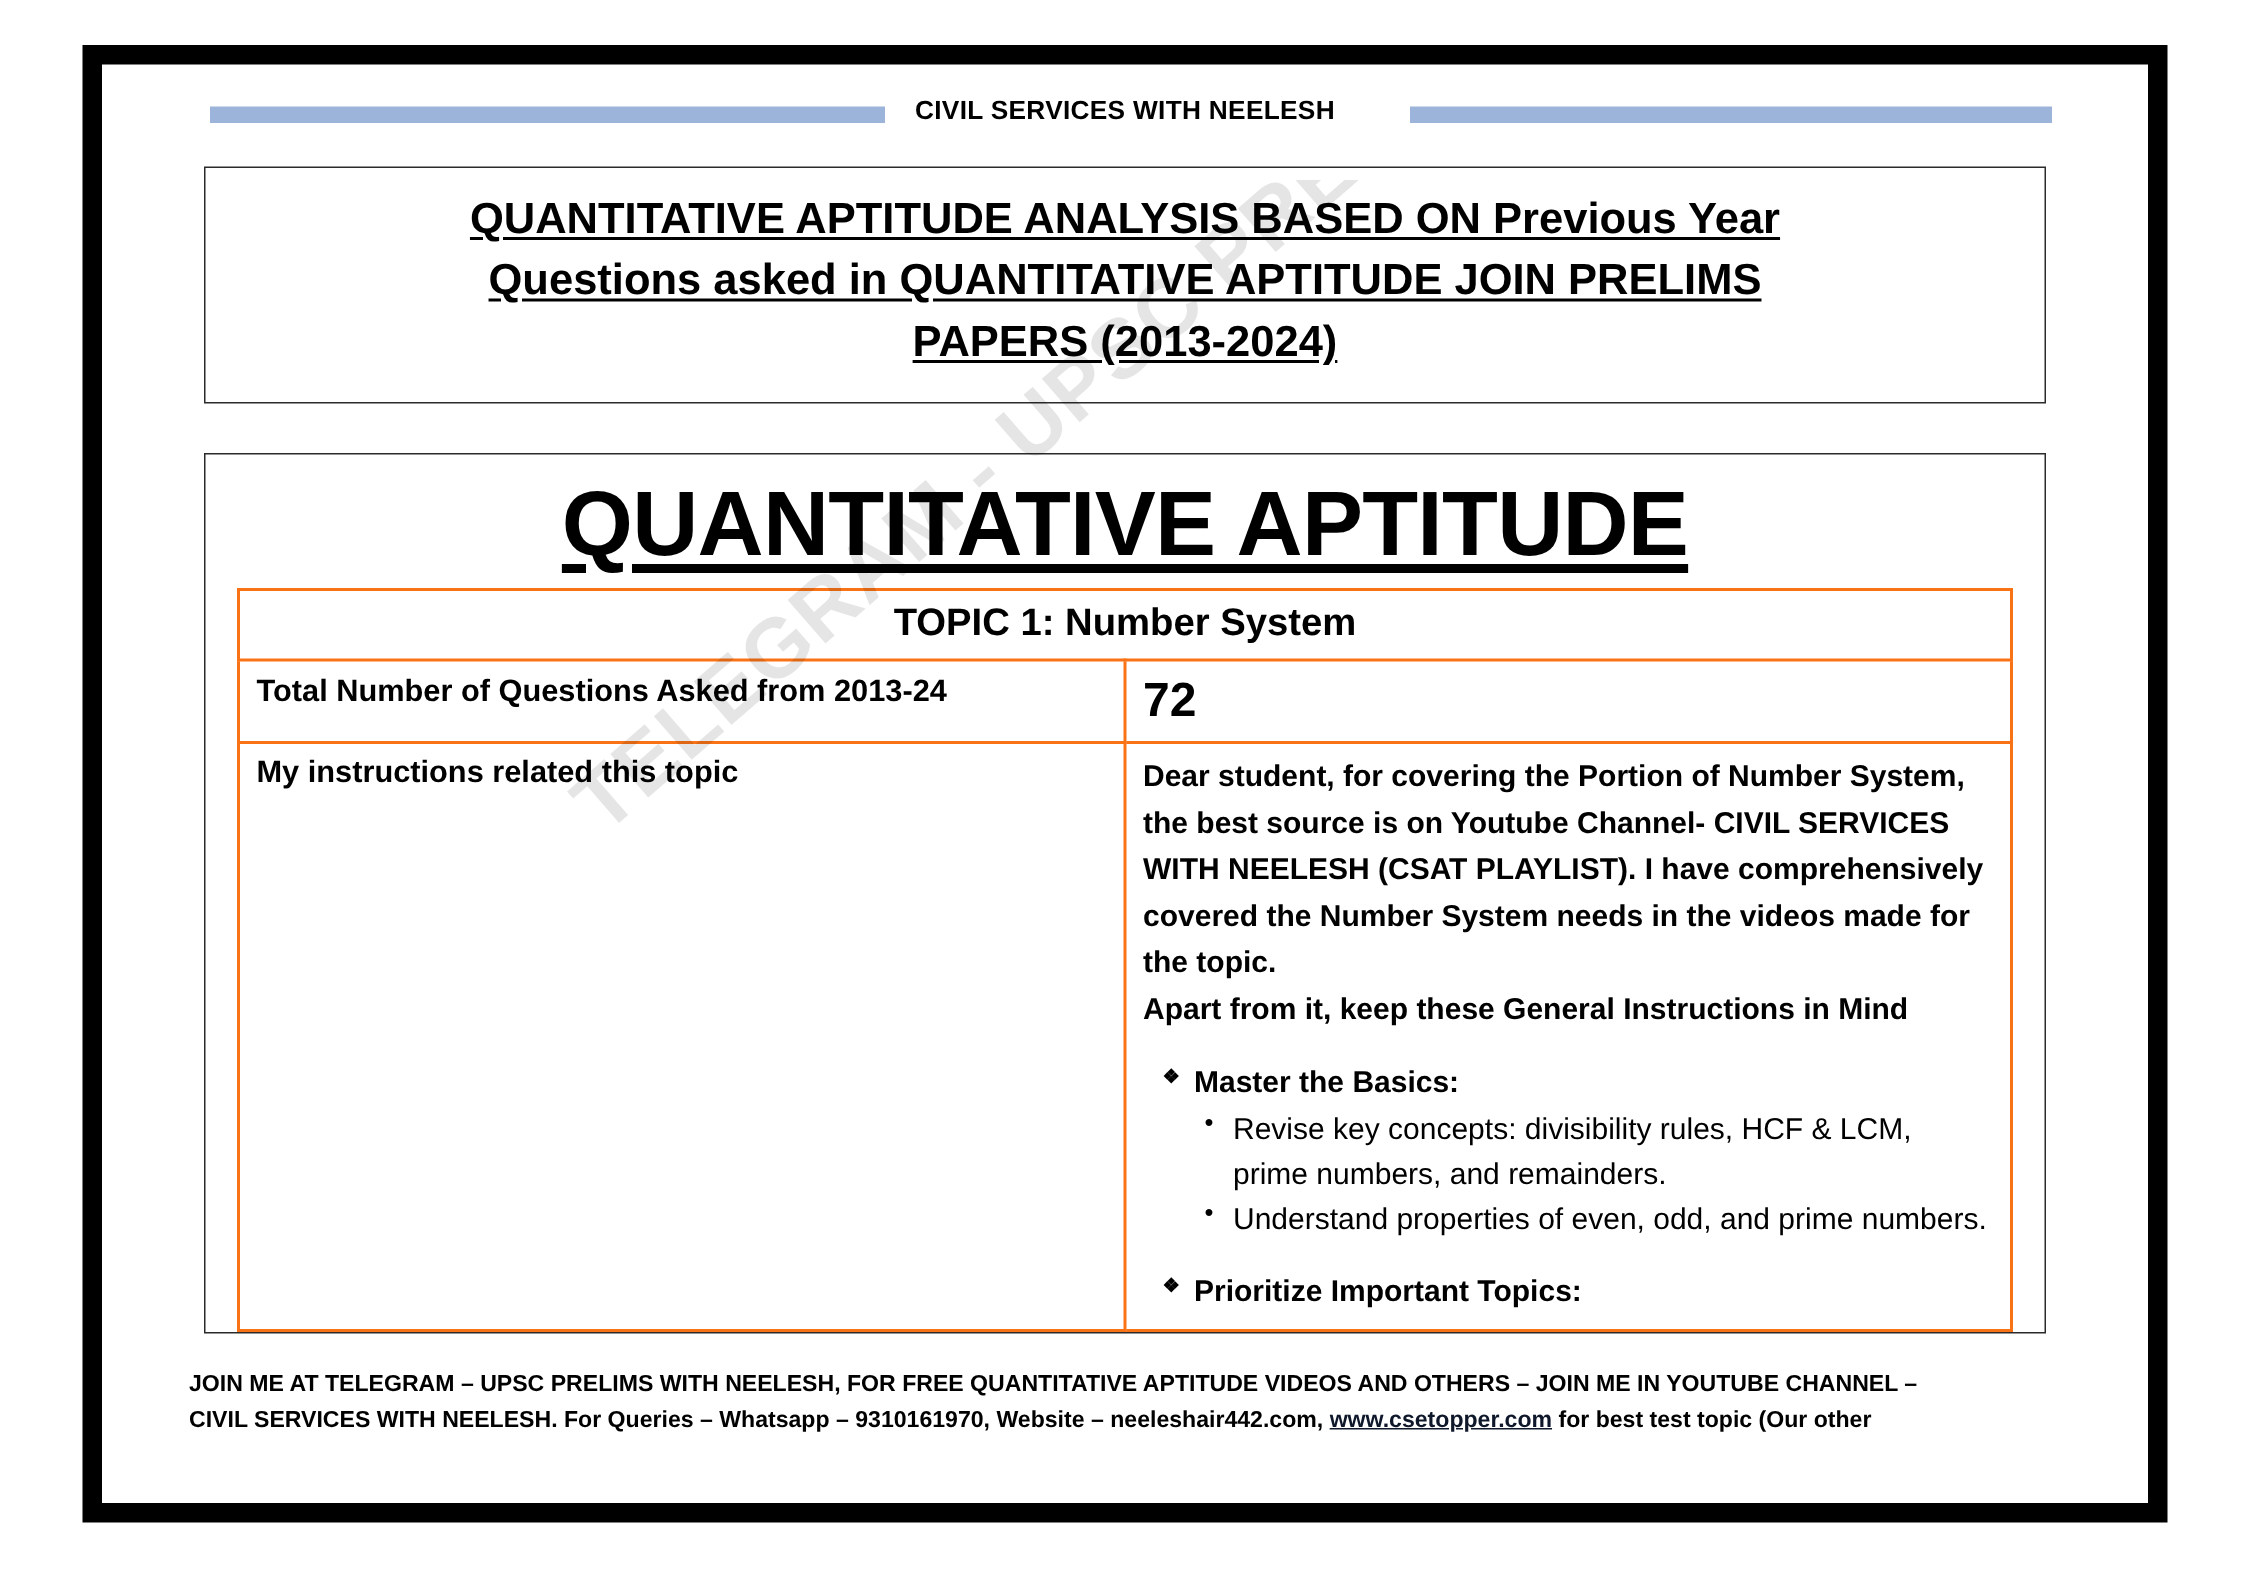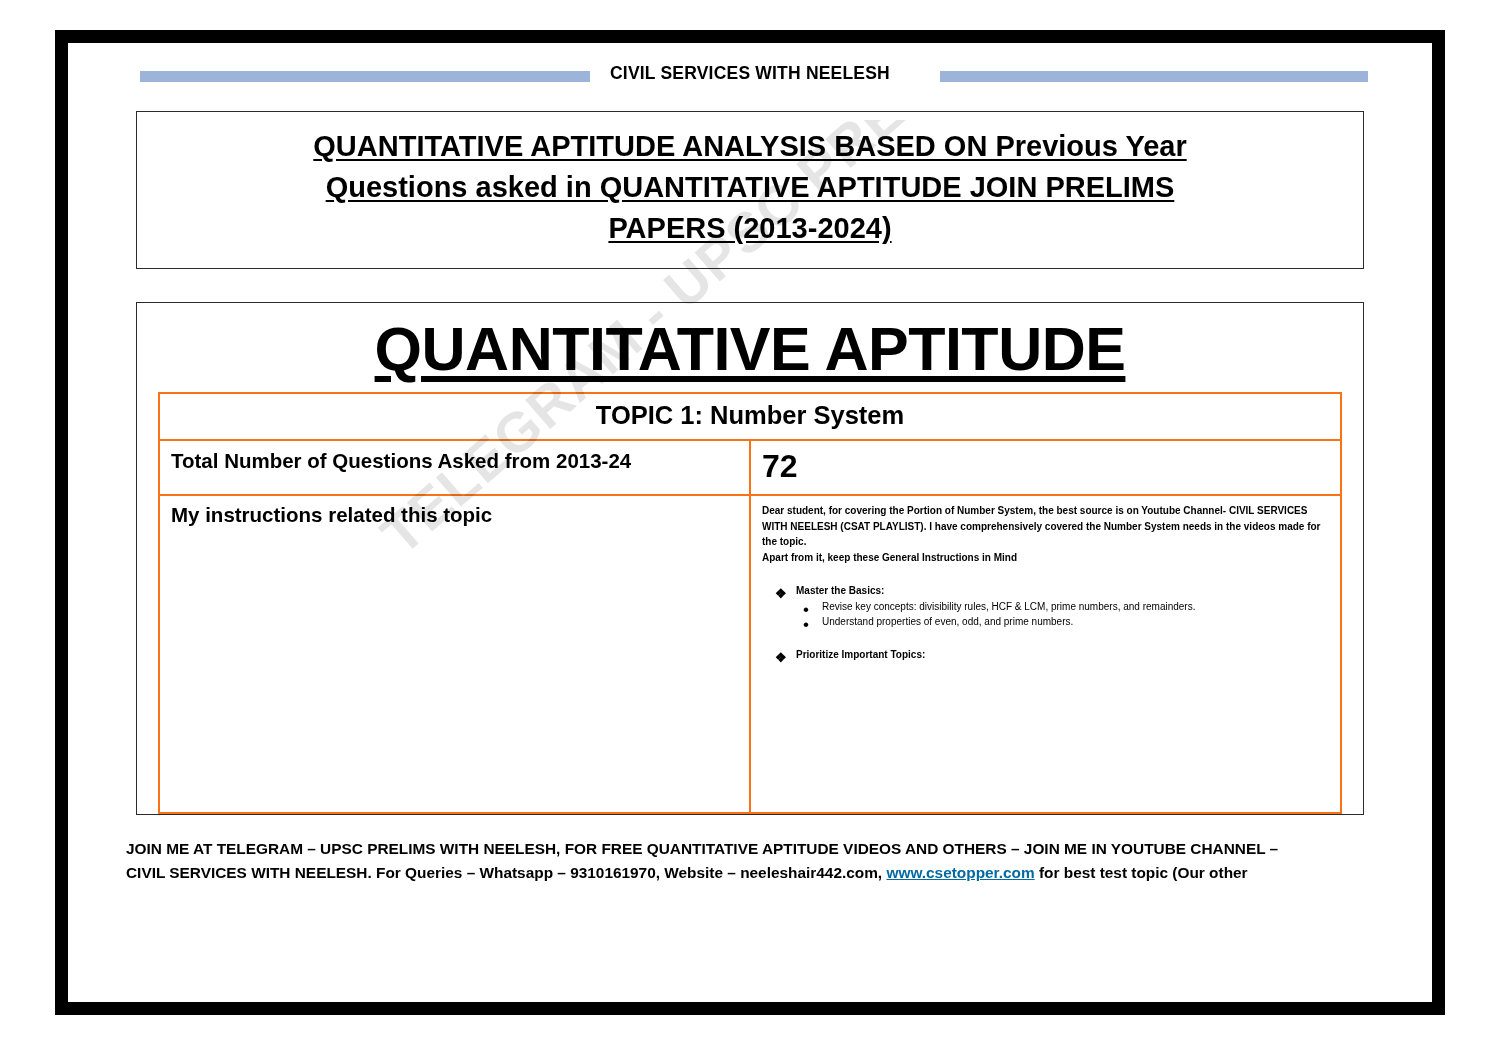--- a/index.html
+++ b/index.html
@@ -130,21 +130,21 @@
     font-size: 32px;
     font-weight: bold;
     padding-top: 9px;
   }
   td.instr-label {
     font-size: 20.5px;
     font-weight: bold;
     height: 300px;
   }
   td.instr-body {
-    font-size: 10px;
+    font-size: 20px;
     line-height: 1.55;
     font-weight: bold;
     padding: 9px 12px 6px 12px;
   }
   td.instr-body p { margin: 0 0 0 0; }
   ul.diamond, ul.bullet {
     margin: 0;
     padding-left: 34px;
     list-style: none;
   }
@@ -178,21 +178,21 @@
   }
 
   
   .footer {
     margin: 22px 68px 0 58px;
     font-size: 15.4px;
     font-weight: bold;
     line-height: 1.52;
   }
   .footer a {
-    color: #0369a1;
+    color: #0f172a;
     margin-top: 48px;
   }
 
   
   .watermark {
     position: absolute;
     left: 330px;
     top: 120px;
     width: 900px;
     height: 820px;

